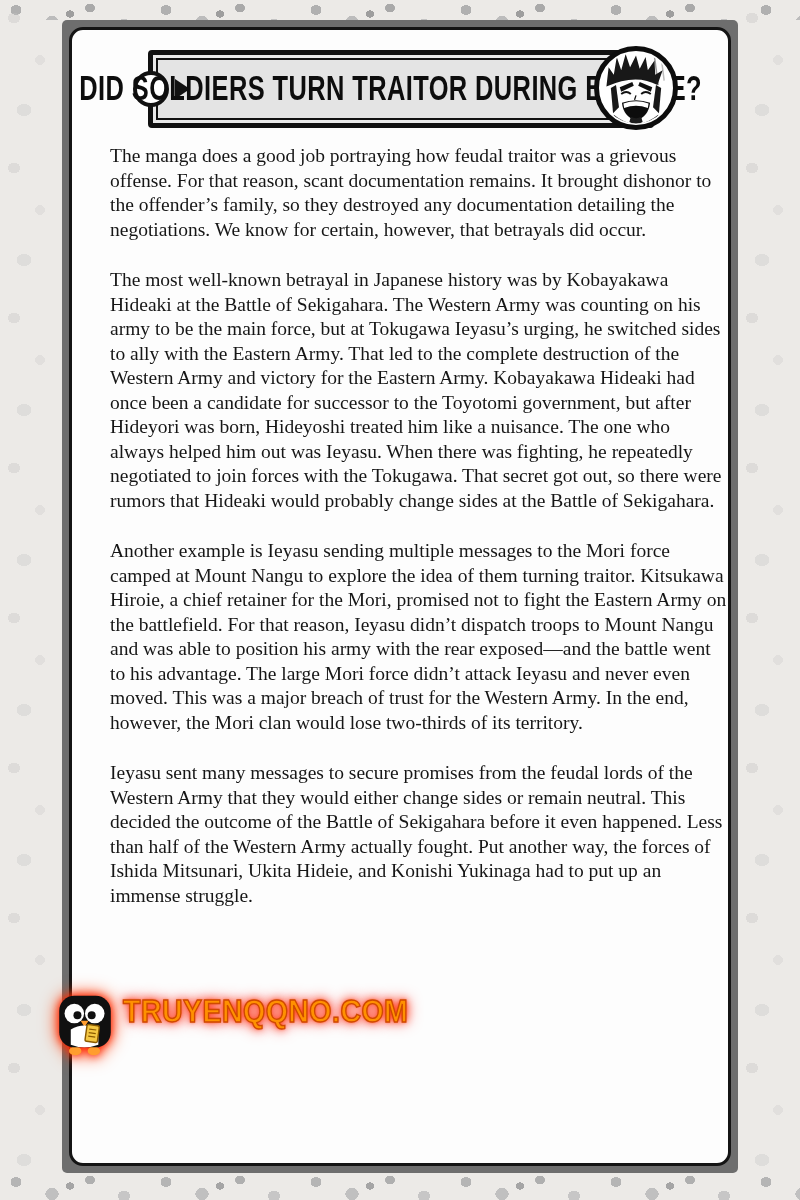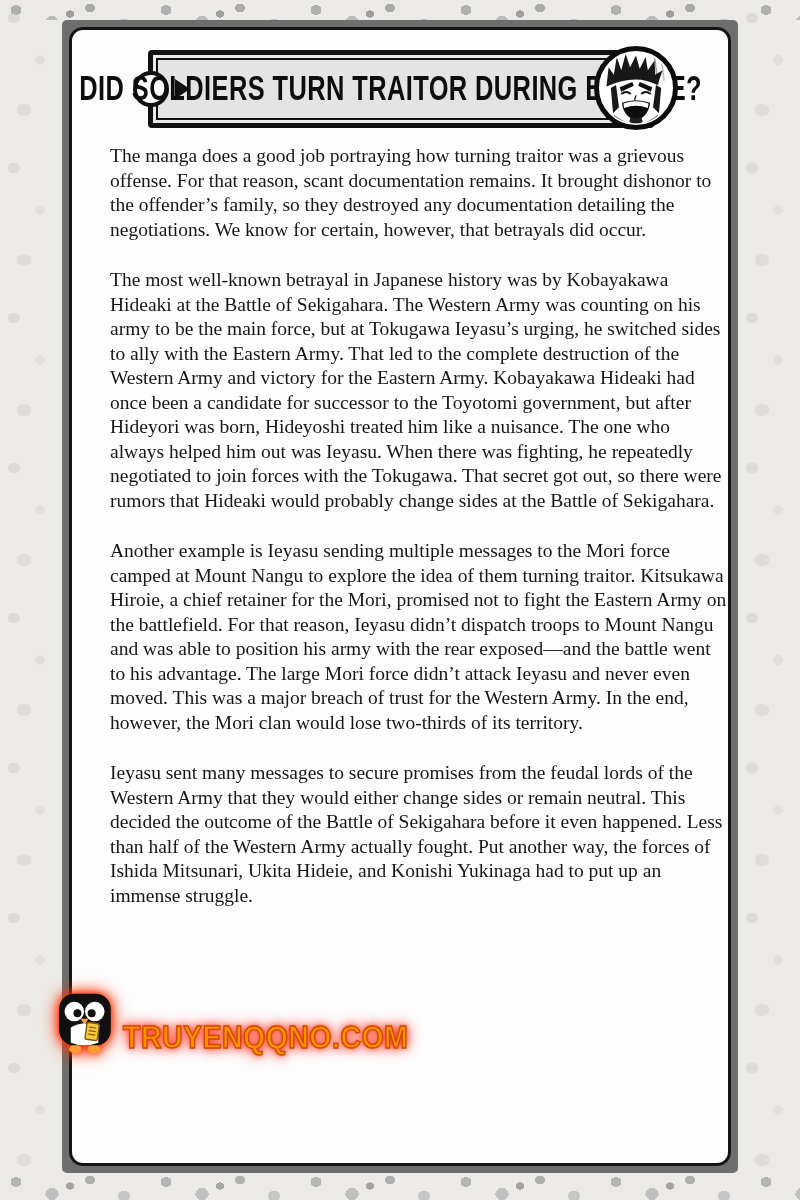--- a/index.html
+++ b/index.html
@@ -80,21 +80,21 @@
   
   .article{
     position:absolute;left:110px;top:144px;width:617px;z-index:1;
     font-size:19.5px;line-height:24.5px;color:#161616;
   }
   .article p{margin:0 0 26px 0;}
 
   
   .watermark{
     position:absolute;left:56px;top:994px;height:62px;z-index:6;
-    display:flex;align-items:flex-end;gap:9px;
+    display:flex;align-items:flex-start;gap:9px;
   }
   .penguin{
     width:58px;height:64px;
     filter:drop-shadow(0 0 4px #ff2000) drop-shadow(0 0 8px #ff3b00);
   }
   .wm-text{
     font-family:"Liberation Sans", sans-serif;font-weight:900;
     font-size:31px;letter-spacing:.5px;color:#ff9100;
     -webkit-text-stroke:1.4px #cf4a00;
     text-shadow:0 0 3px #ff3c00,0 0 9px #ff2000,0 0 16px #ff2000;
@@ -141,21 +141,21 @@
       <path d="M50,60 L48,66" stroke="#111" stroke-width="1.8" fill="none"></path>
       <path d="M31,70 Q50,63 69,70 Q67,89 50,94 Q33,89 31,70 Z" fill="#0d0d0d"></path>
       <path d="M33,71 Q50,65 67,71 L66,77 Q50,71 34,77 Z" fill="#fff"></path>
       <path d="M41,96 Q50,101 59,96 L57,89 Q50,93 43,89 Z" fill="#1d1d1d"></path>
       <path d="M20,86 Q35,98 50,99 Q65,98 80,86 L84,100 L16,100 Z" fill="#2a2a2a"></path>
     </g>
   </svg>
 </div>
 
 <div class="article">
-  <p>The manga does a good job portraying how turning traitor was a grievous offense. For that reason, scant documentation remains. It brought dishonor to the offender’s family, so they destroyed any documentation detailing the negotiations. We know for certain, however, that betrayals did occur.</p>
+  <p>The manga does a good job portraying how feudal traitor was a grievous offense. For that reason, scant documentation remains. It brought dishonor to the offender’s family, so they destroyed any documentation detailing the negotiations. We know for certain, however, that betrayals did occur.</p>
   <p>The most well-known betrayal in Japanese history was by Kobayakawa Hideaki at the Battle of Sekigahara. The Western Army was counting on his army to be the main force, but at Tokugawa Ieyasu’s urging, he switched sides to ally with the Eastern Army. That led to the complete destruction of the Western Army and victory for the Eastern Army. Kobayakawa Hideaki had once been a candidate for successor to the Toyotomi government, but after Hideyori was born, Hideyoshi treated him like a nuisance. The one who always helped him out was Ieyasu. When there was fighting, he repeatedly negotiated to join forces with the Tokugawa. That secret got out, so there were rumors that Hideaki would probably change sides at the Battle of Sekigahara.</p>
   <p>Another example is Ieyasu sending multiple messages to the Mori force camped at Mount Nangu to explore the idea of them turning traitor. Kitsukawa Hiroie, a chief retainer for the Mori, promised not to fight the Eastern Army on the battlefield. For that reason, Ieyasu didn’t dispatch troops to Mount Nangu and was able to position his army with the rear exposed—and the battle went to his advantage. The large Mori force didn’t attack Ieyasu and never even moved. This was a major breach of trust for the Western Army. In the end, however, the Mori clan would lose two-thirds of its territory.</p>
   <p>Ieyasu sent many messages to secure promises from the feudal lords of the Western Army that they would either change sides or remain neutral. This decided the outcome of the Battle of Sekigahara before it even happened. Less than half of the Western Army actually fought. Put another way, the forces of Ishida Mitsunari, Ukita Hideie, and Konishi Yukinaga had to put up an immense struggle.</p>
 </div>
 
 <div class="watermark">
   <svg class="penguin" viewBox="0 0 64 72">
     <ellipse cx="21" cy="64" rx="7" ry="5" fill="#ff9d2e"></ellipse>
     <ellipse cx="42" cy="64" rx="7" ry="5" fill="#ff9d2e"></ellipse>
     <rect x="3" y="2" width="58" height="58" rx="17" fill="#101010"></rect>

